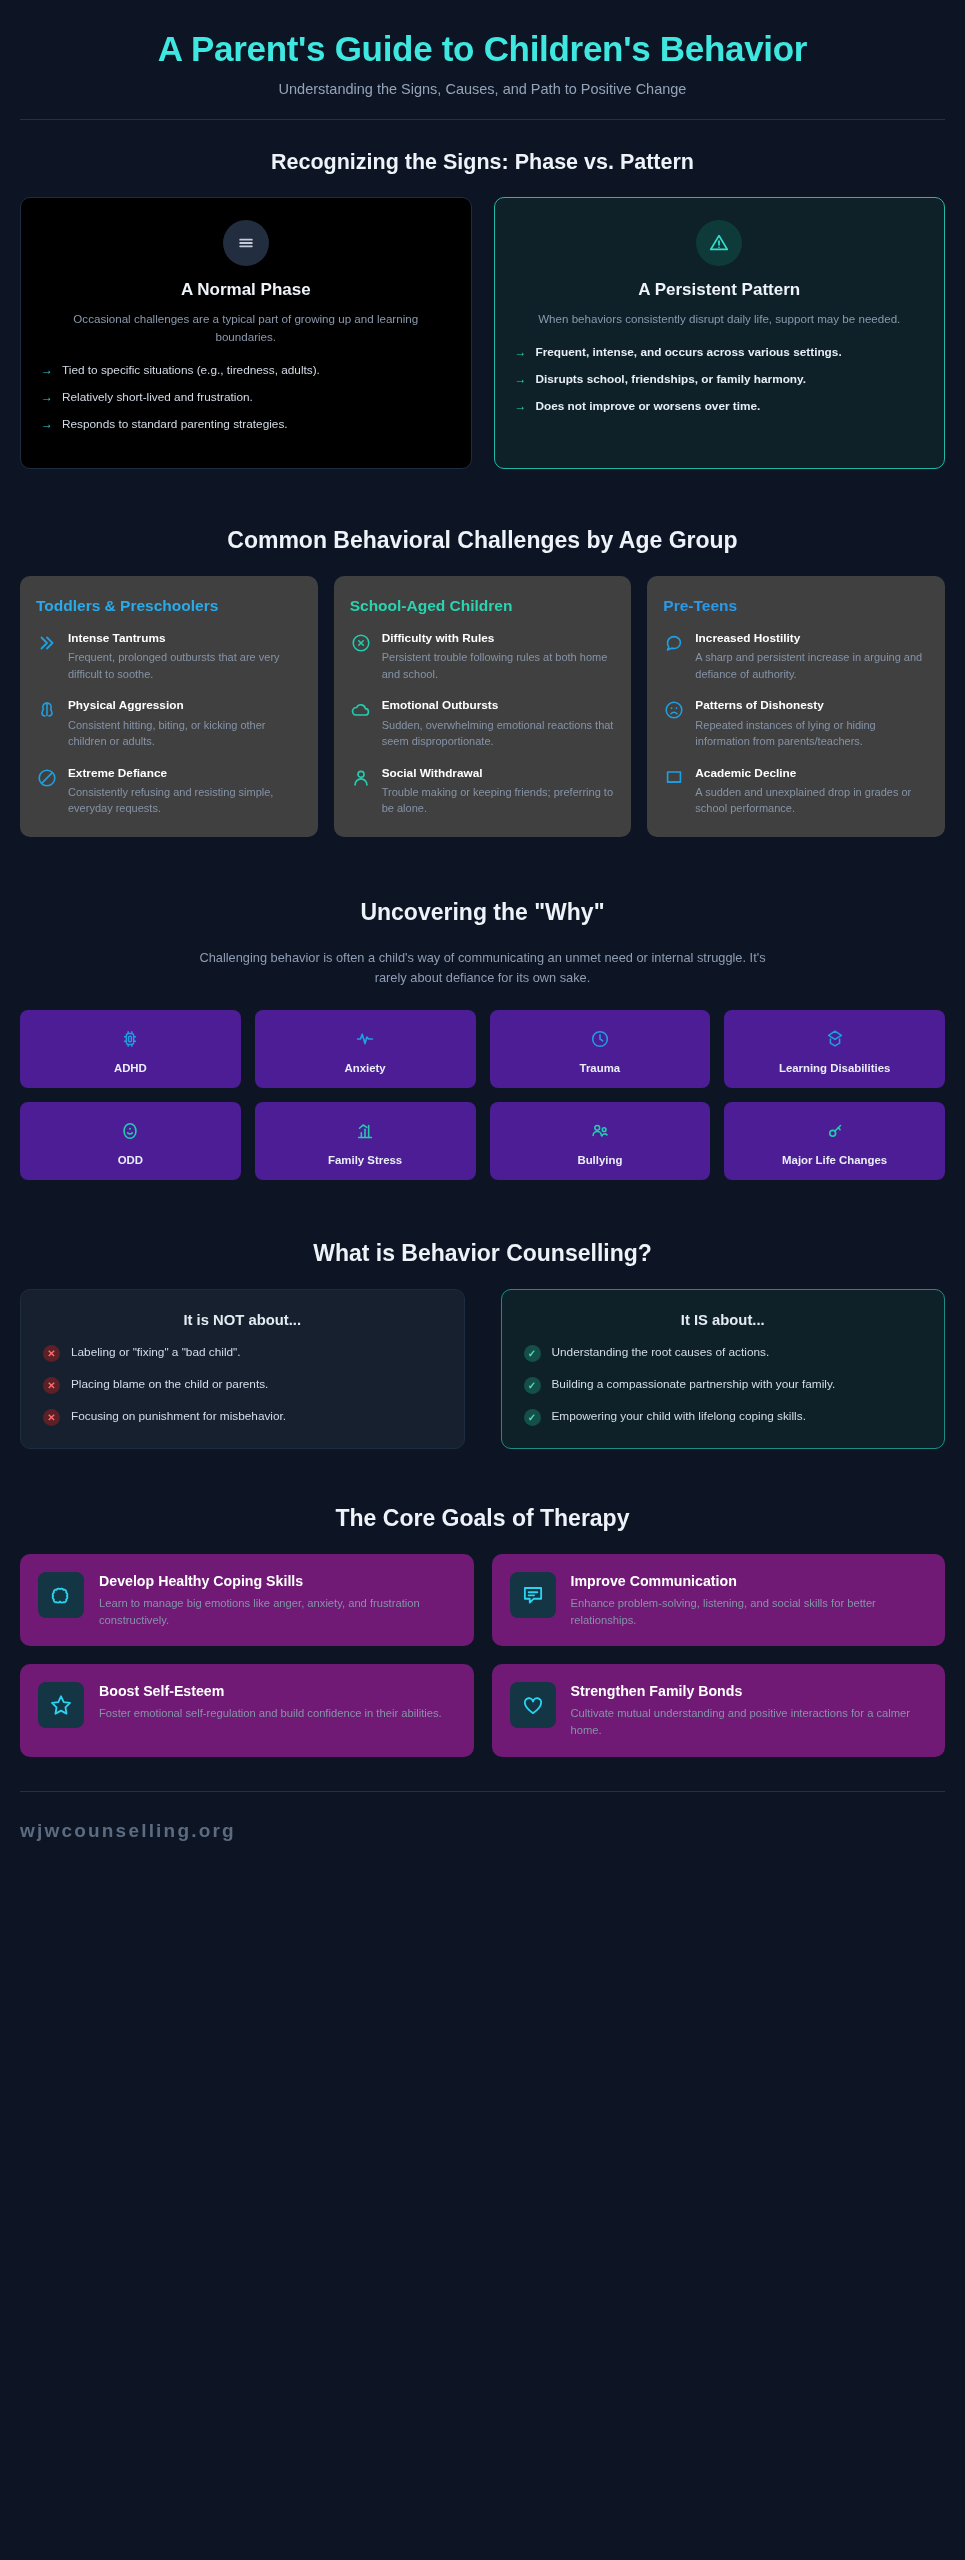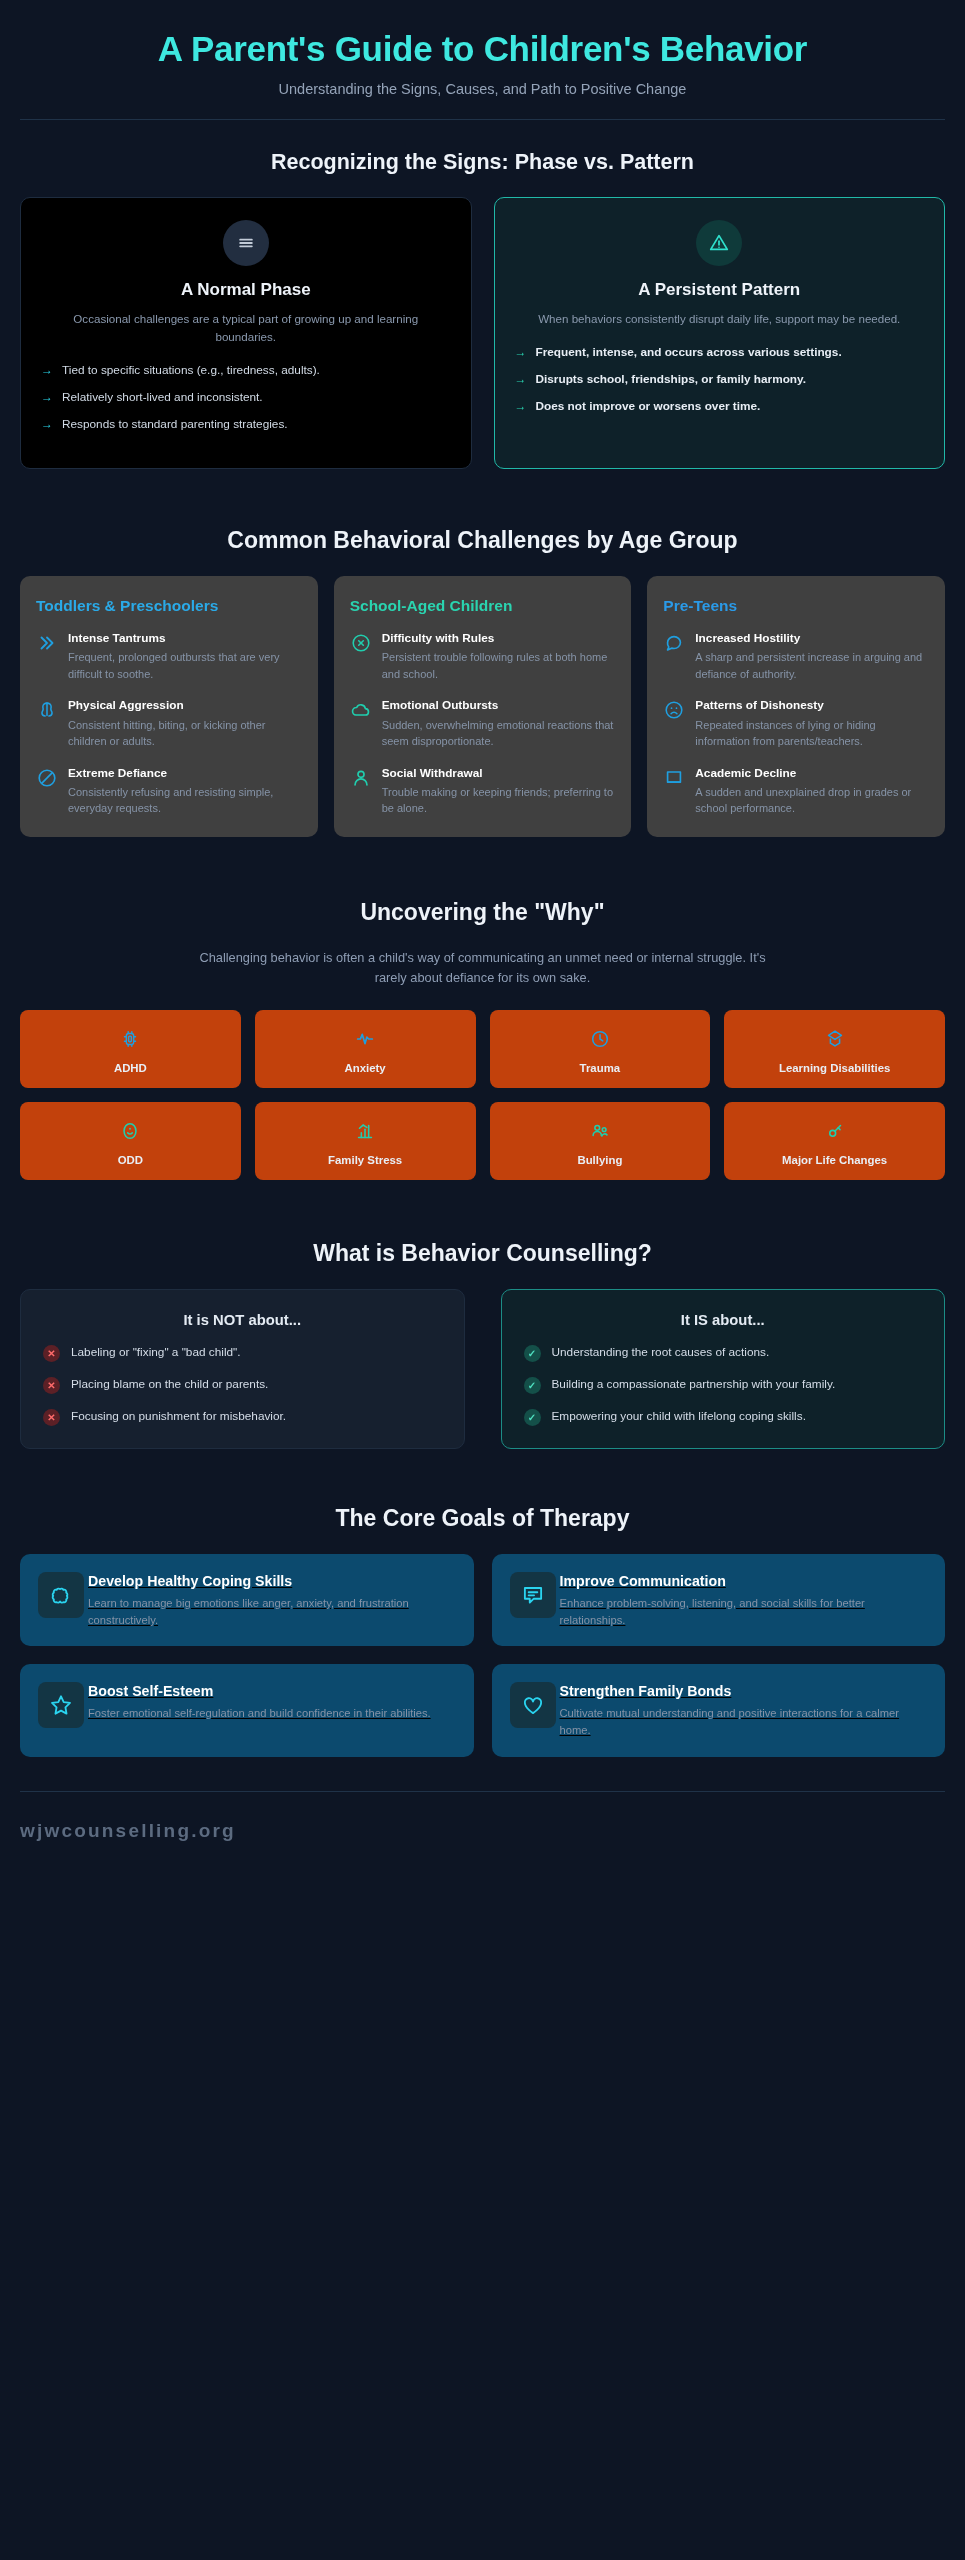--- a/index.html
+++ b/index.html
@@ -145,21 +145,21 @@
     line-height: 1.5;
   }
 
   
   .chip-grid {
     display: grid;
     grid-template-columns: repeat(4, 1fr);
     gap: 14px;
   }
   .chip {
-    background: #c2410c;
+    background: #4c1d95;
     border-radius: 8px;
     padding: 16px 8px 14px 8px;
     text-align: center;
   }
   .chip .ci { height: 26px; margin-bottom: 10px; display:flex; align-items:center; justify-content:center;}
   .chip .ci svg { width: 22px; height: 22px; display:block; }
   .chip-label {
     color: #e9eff6;
     font-size: 11.4px;
     font-weight: bold;
@@ -203,27 +203,26 @@
     flex: 1;
   }
 
   
   .goal-grid {
     display: grid;
     grid-template-columns: 1fr 1fr;
     gap: 18px;
   }
   .goal {
-    background: #0c4a6e;
+    background: #701a75;
     border-radius: 10px;
     padding: 18px 18px;
     display: flex;
-    gap: 4px;
+    gap: 15px;
     align-items: flex-start;
-    text-decoration: underline;
   }
   .goal-ic {
     flex: 0 0 46px;
     width: 46px; height: 46px;
     border-radius: 8px;
     background: #133544;
     display: flex; align-items: center; justify-content: center;
   }
   .goal-ic svg { width: 26px; height: 26px; display: block; }
   .goal-body { flex: 1; min-width: 0; }
@@ -276,21 +275,21 @@
         </div>
         <div class="card-title">A Normal Phase</div>
         <div class="card-desc">Occasional challenges are a typical part of growing up and learning boundaries.</div>
         <ul class="bullets">
           <li>
               <span class="arw">→</span>
               <span>Tied to specific situations (e.g., tiredness, adults).</span>
             </li>
           <li>
               <span class="arw">→</span>
-              <span>Relatively short-lived and inconsistent.</span>
+              <span>Relatively short-lived and frustration.</span>
             </li>
           <li>
               <span class="arw">→</span>
               <span>Responds to standard parenting strategies.</span>
             </li>
         </ul>
       </div>
 
       <div class="card accent">
         <div class="circ-icon accent">

